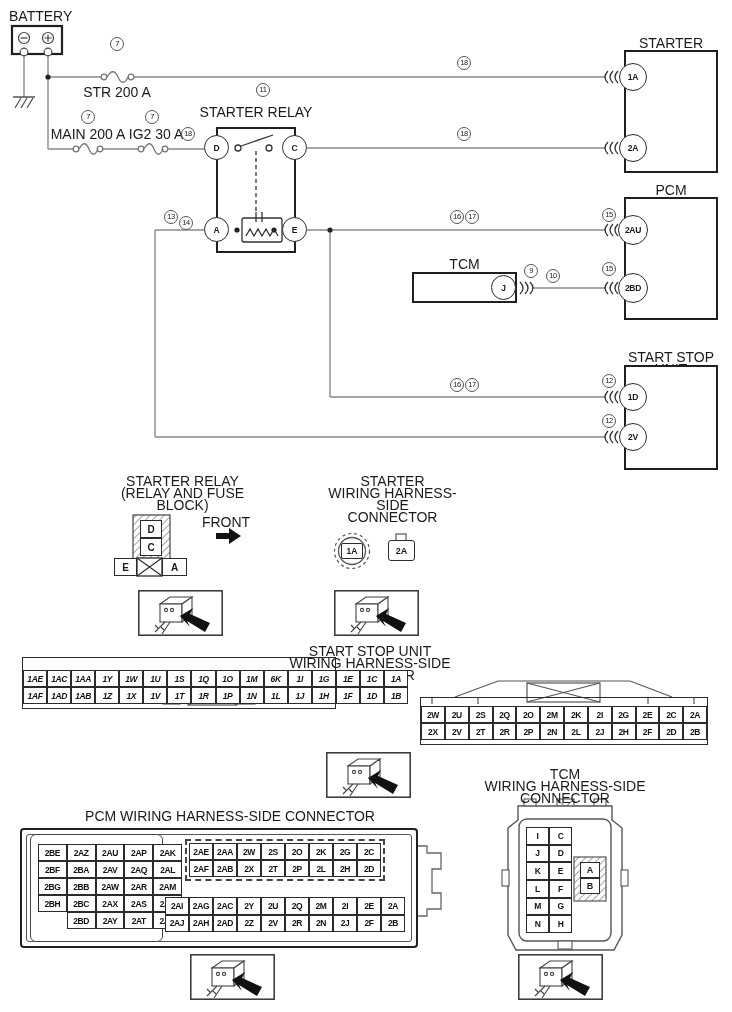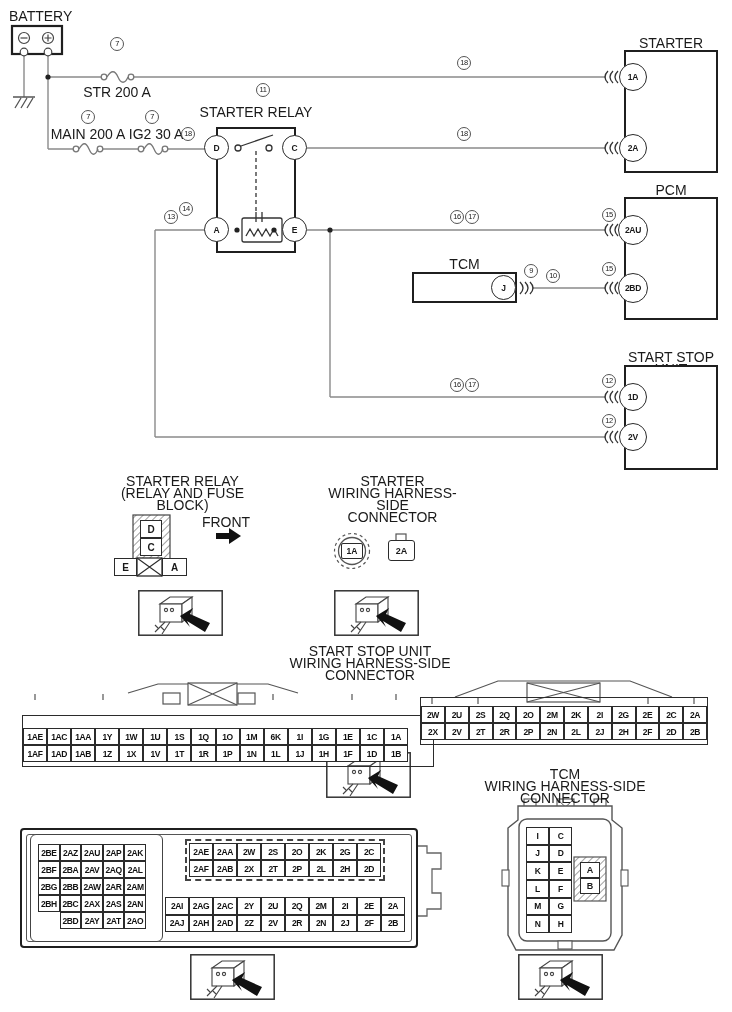--- a/index.html
+++ b/index.html
@@ -179,21 +179,21 @@
 <span class="abs ovl callout" style="left:145px;top:110px;">7</span>
 <div class="abs ovl lbl" style="left:116px;top:128px;width:80px;">IG2 30 A</div>
 
 <span class="abs ovl callout" style="left:181px;top:127px;">18</span>
 <span class="abs ovl callout" style="left:256px;top:83px;">11</span>
 <div class="abs ovl lbl" style="left:196px;top:106px;width:120px;">STARTER RELAY</div>
 
 <span class="abs ovl callout" style="left:457px;top:56px;">18</span>
 <span class="abs ovl callout" style="left:457px;top:127px;">18</span>
 <span class="abs ovl callout" style="left:164px;top:210px;">13</span>
-<span class="abs ovl callout" style="left:179px;top:202px;">14</span>
+<span class="abs ovl callout" style="left:179px;top:216px;">14</span>
 <span class="abs ovl callout" style="left:450px;top:210px;">16</span>
 <span class="abs ovl callout" style="left:465px;top:210px;">17</span>
 <span class="abs ovl callout" style="left:602px;top:208px;">15</span>
 <span class="abs ovl callout" style="left:602px;top:262px;">15</span>
 <span class="abs ovl callout" style="left:524px;top:264px;">9</span>
 <span class="abs ovl callout" style="left:546px;top:269px;">10</span>
 <span class="abs ovl callout" style="left:450px;top:378px;">16</span>
 <span class="abs ovl callout" style="left:465px;top:378px;">17</span>
 <span class="abs ovl callout" style="left:602px;top:374px;">12</span>
 <span class="abs ovl callout" style="left:602px;top:414px;">12</span>
@@ -231,21 +231,21 @@
 <div class="abs ovl lbl" style="left:200px;top:516px;width:52px;">FRONT</div>
 
 <div class="abs ovl lbl" style="left:320px;top:475px;width:145px;">STARTER
 WIRING HARNESS-SIDE
 CONNECTOR</div>
 <div class="abs ovl smcell" style="left:341px;top:543px;width:22px;height:16px;font-size:8.5px;border-radius:2px;border-width:1.2px;">1A</div>
 <div class="abs ovl smcell" style="left:388px;top:540px;width:27px;height:21px;font-size:9px;border-radius:3px;border-width:1.5px;">2A</div>
 
 <div class="abs ovl lbl" style="left:250px;top:645px;width:240px;">START STOP UNIT
 WIRING HARNESS-SIDE CONNECTOR</div>
-<div class="abs ovl tblwrap" style="left:22px;top:715px;width:412px;height:52px;">
+<div class="abs ovl tblwrap" style="left:22px;top:657px;width:314px;height:52px;font-style:italic;">
   <div class="abs grid" style="left:0px;top:12px;width:385px;grid-template-columns:repeat(16,1fr);grid-auto-rows:17px;">
         <div class="cell">1AE</div>
         <div class="cell">1AC</div>
         <div class="cell">1AA</div>
         <div class="cell">1Y</div>
         <div class="cell">1W</div>
         <div class="cell">1U</div>
         <div class="cell">1S</div>
         <div class="cell">1Q</div>
         <div class="cell">1O</div>
@@ -296,24 +296,25 @@
         <div class="cell">2N</div>
         <div class="cell">2L</div>
         <div class="cell">2J</div>
         <div class="cell">2H</div>
         <div class="cell">2F</div>
         <div class="cell">2D</div>
         <div class="cell">2B</div>
       </div>
 </div>
 
+<div class="abs ovl lbl" style="left:75px;top:810px;width:310px;">PCM WIRING HARNESS-SIDE CONNECTOR</div>
 <div class="abs ovl" style="left:20px;top:828px;width:398px;height:120px;border:2px solid #1f1f1f;border-radius:4px;"></div>
 <div class="abs ovl" style="left:26px;top:834px;width:386px;height:108px;border:1.2px solid #555;border-radius:3px;"></div>
 <div class="abs ovl" style="left:30px;top:834px;width:133px;height:108px;border:1.5px solid #444;border-radius:6px;background:#fff;"></div>
-<div class="abs ovl grid" style="left:38px;top:844px;width:108px;grid-template-columns:repeat(5,1fr);grid-auto-rows:17px;">
+<div class="abs ovl grid" style="left:38px;top:844px;width:144px;grid-template-columns:repeat(5,1fr);grid-auto-rows:17px;">
       <div class="cell">2BE</div>
       <div class="cell">2AZ</div>
       <div class="cell">2AU</div>
       <div class="cell">2AP</div>
       <div class="cell">2AK</div>
       <div class="cell">2BF</div>
       <div class="cell">2BA</div>
       <div class="cell">2AV</div>
       <div class="cell">2AQ</div>
       <div class="cell">2AL</div>

